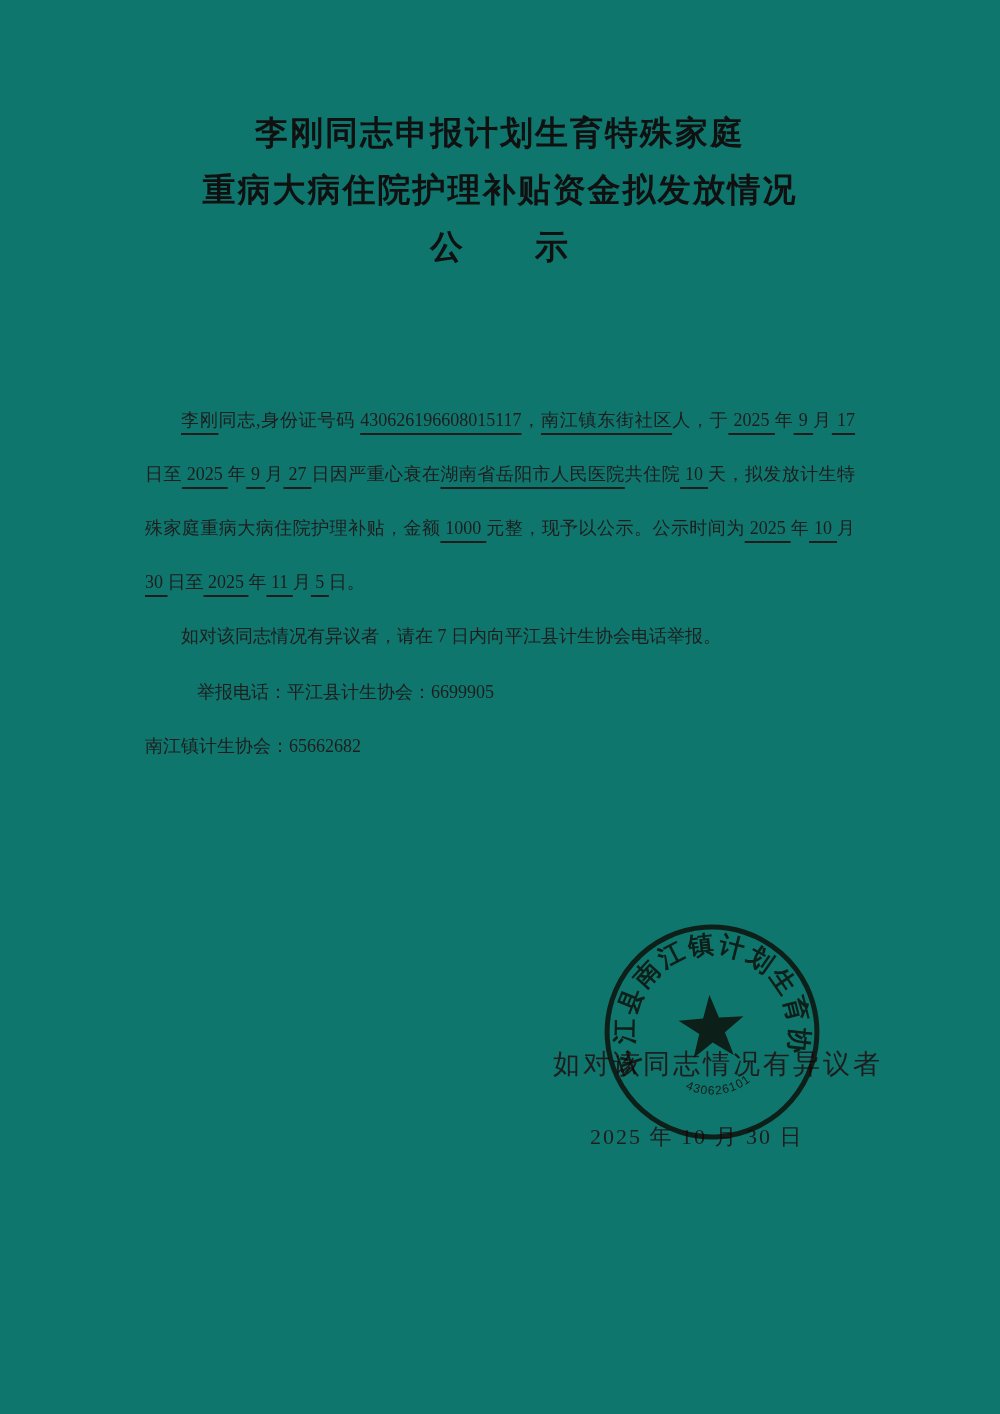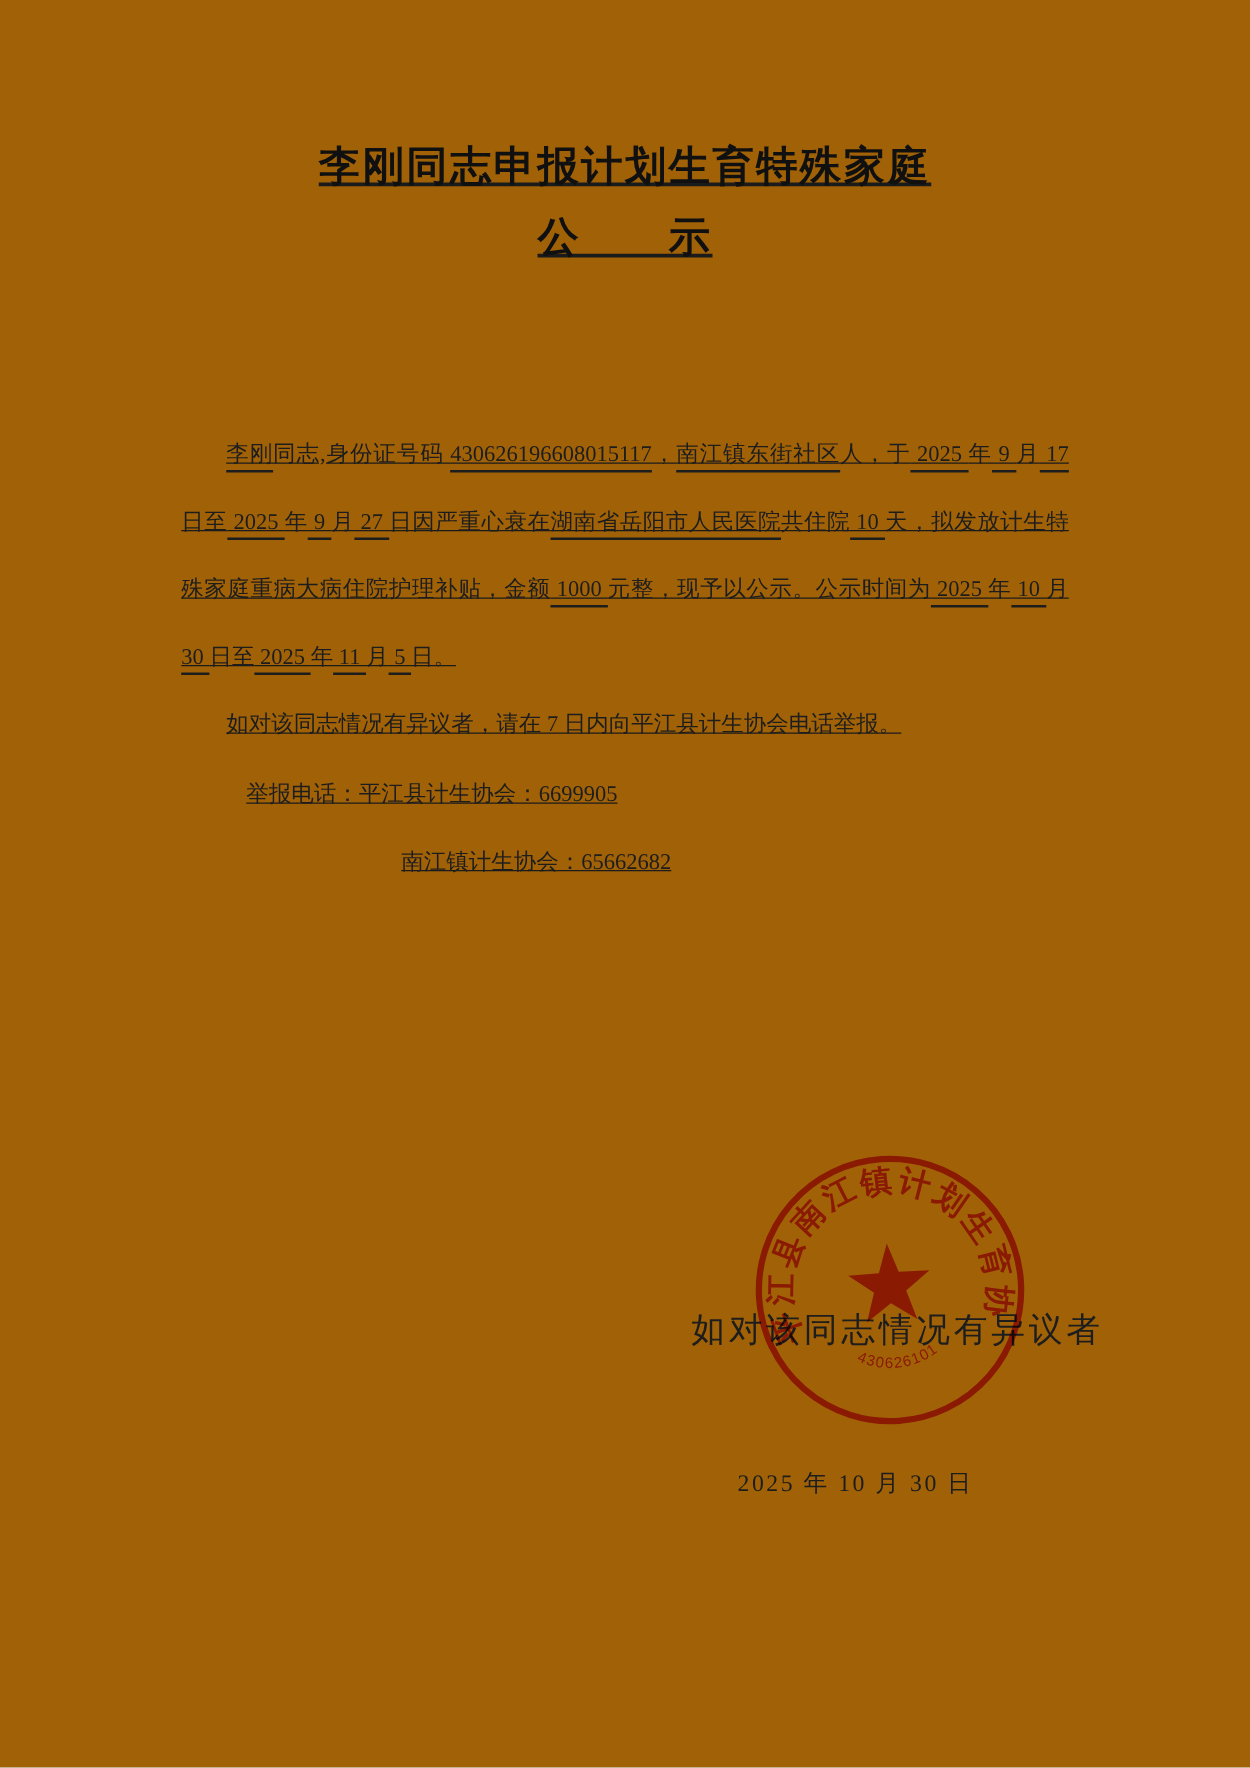--- a/index.html
+++ b/index.html
@@ -2,25 +2,24 @@
 <html><head>
 <meta charset="utf-8">
 <style>
   * { margin: 0; padding: 0; box-sizing: border-box; }
   html, body { background: #d8d8d8; }
   .page {
     position: relative;
     width: 1000px;
     height: 1414px;
     margin: 0 auto;
-    background: #a16207;
+    background: #0f766e;
     color: #1b1b1b;
     overflow: hidden;
     font-family: "Liberation Serif", serif;
-    text-decoration: underline;
   }
   .title-block {
     padding-top: 104px;
     text-align: center;
     font-family: "Liberation Sans", sans-serif;
     font-weight: 700;
     font-size: 33px;
     line-height: 57px;
     color: #101010;
     letter-spacing: 2px;
@@ -32,34 +31,34 @@
     text-align: justify;
     color: #1d1d1d;
   }
   .para { text-indent: 2em; }
   .u {
     text-decoration: underline;
     text-underline-offset: 7px;
     text-decoration-thickness: 1.5px;
   }
   .phone-line-1 { margin-left: 52px; margin-top: 2px; }
-  .phone-line-2 { margin-left: 176px; }
+  .phone-line-2 { }
   .sig-org {
     position: absolute;
     left: 553px;
     top: 1046px;
     font-size: 27px;
     letter-spacing: 3px;
     color: #1d1d1d;
   }
   .sig-date {
     position: absolute;
     left: 590px;
-    top: 1174px;
-    font-size: 19px;
+    top: 1122px;
+    font-size: 22px;
     letter-spacing: 2px;
     color: #1d1d1d;
     text-align: right;
   }
   .stamp {
     position: absolute;
     left: 596px;
     top: 916px;
     width: 232px;
     height: 232px;
@@ -79,20 +78,21 @@
     font-family: "Liberation Sans", sans-serif;
   }
 </style>
 </head>
 <body>
 
 <div class="page">
 
   <div class="title-block">
     <div>李刚同志申报计划生育特殊家庭</div>
+    <div>重病大病住院护理补贴资金拟发放情况</div>
     <div>公　　示</div>
   </div>
 
   <div class="body-block">
     <p class="para"><span class="u">李刚</span><span>同志,身份证号码 </span><span class="u">430626196608015117</span><span>，</span><span class="u">南江镇东街社区</span><span>人，于</span><span class="u"> 2025 </span><span>年</span><span class="u"> 9 </span><span>月</span><span class="u"> 17 </span><span>日至</span><span class="u"> 2025 </span><span>年</span><span class="u"> 9 </span><span>月</span><span class="u"> 27 </span><span>日因严重心衰在</span><span class="u">湖南省岳阳市人民医院</span><span>共住院</span><span class="u"> 10 </span><span>天，拟发放计生特殊家庭重病大病住院护理补贴，金额</span><span class="u"> 1000 </span><span>元整，现予以公示。公示时间为</span><span class="u"> 2025 </span><span>年</span><span class="u"> 10 </span><span>月</span><span class="u"> 30 </span><span>日至</span><span class="u"> 2025 </span><span>年</span><span class="u"> 11 </span><span>月</span><span class="u"> 5 </span><span>日。</span></p>
     <p class="para"><span>如对该同志情况有异议者，请在 7 日内向平江县计生协会电话举报。</span></p>
     <p class="phone-line-1">举报电话：平江县计生协会：6699905</p>
     <p class="phone-line-2">南江镇计生协会：65662682</p>
   </div>
 

